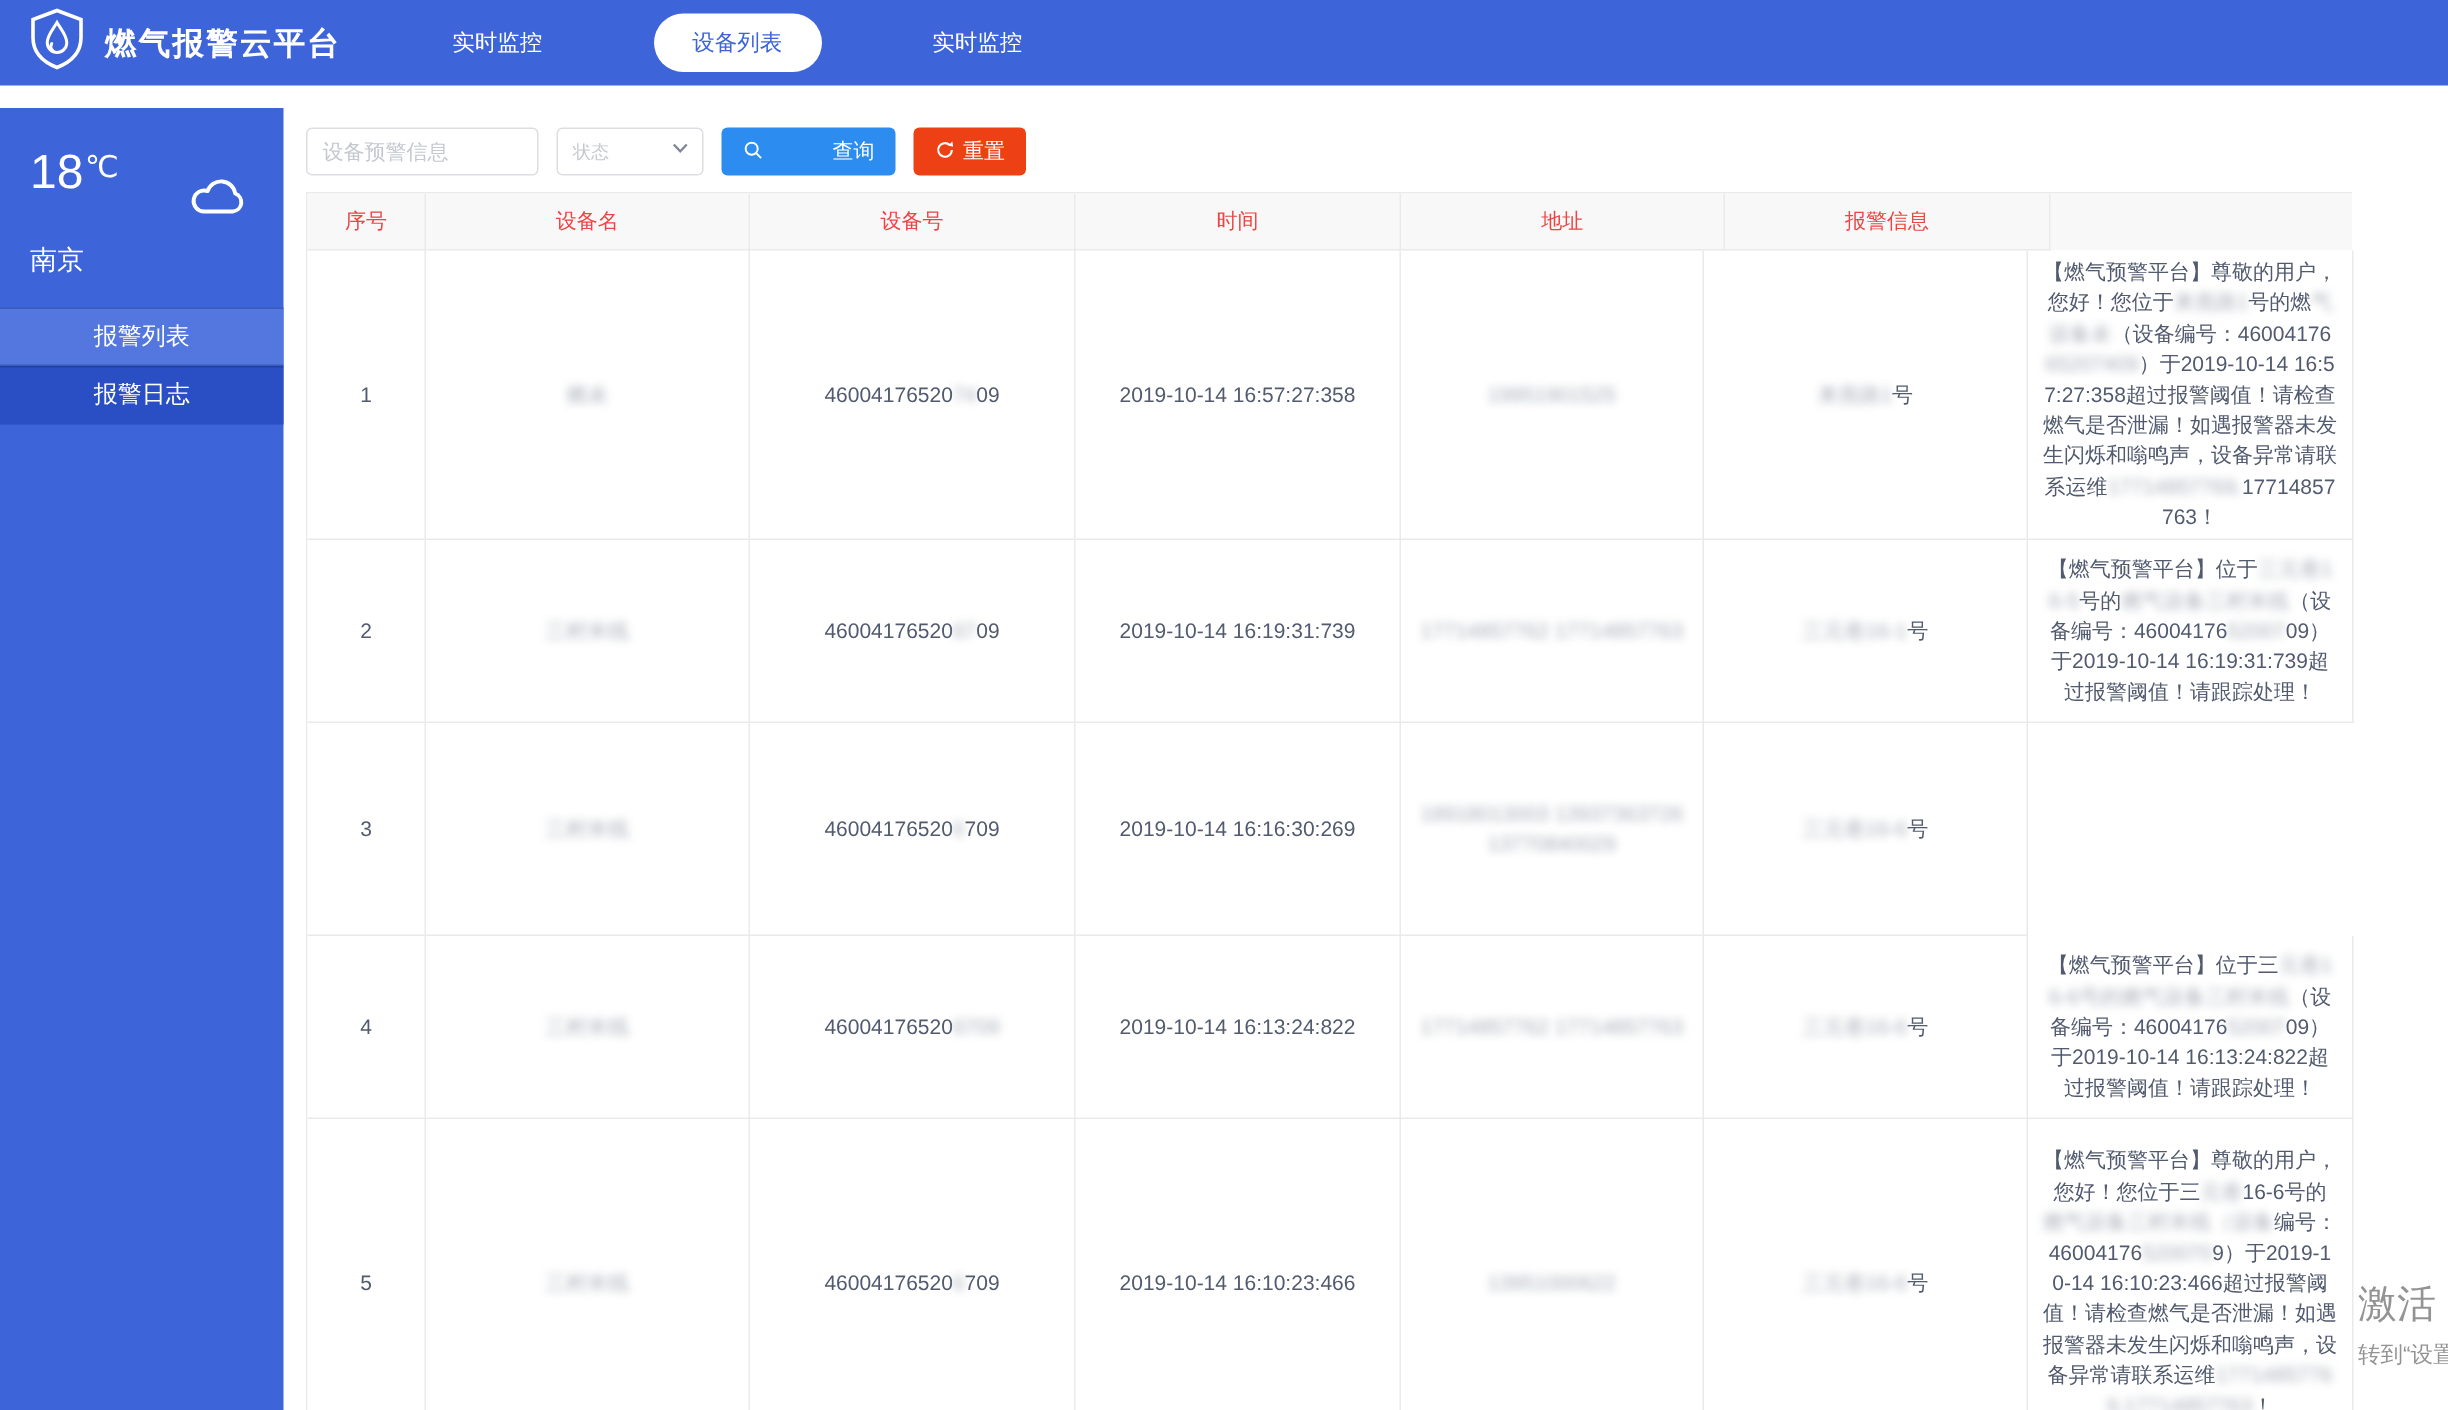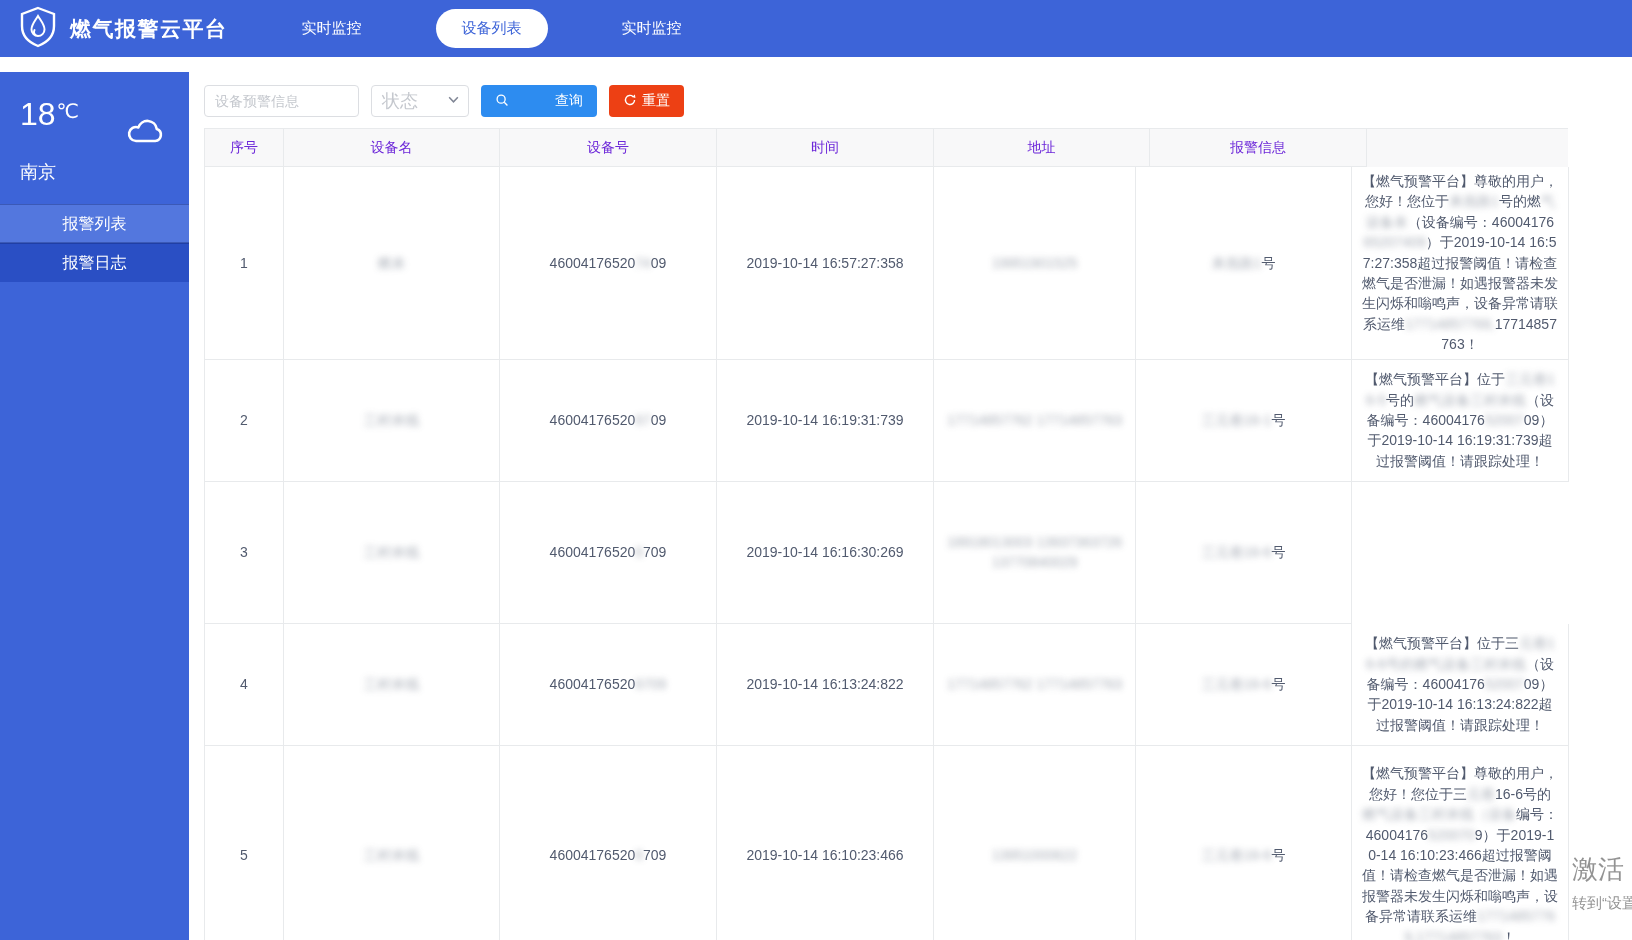--- a/index.html
+++ b/index.html
@@ -46,40 +46,40 @@
     width:155px; height:32px; border:1px solid #dcdee2; border-radius:4px;
     padding:0 10px; font-size:14px; color:#0f766e; outline:none;
     font-family:inherit;
   }
   .search-input::placeholder { color:#c5c8ce; }
   .select {
     width:98px; height:32px; border:1px solid #dcdee2; border-radius:4px;
     margin-left:12px; display:flex; align-items:center; padding:0 8px 0 10px;
     background:#fff; cursor:pointer;
   }
-  .select-text { font-size:18px; color:#c5c8ce; }
+  .select-text { font-size:12px; color:#c5c8ce; }
   .select .chev { margin-left:auto; }
   .btn {
     height:32px; border:none; border-radius:4px; color:#fff; font-size:14px;
     display:flex; align-items:center; gap:5px; padding:0 14px; margin-left:12px;
     cursor:pointer; font-family:inherit;
   }
   .btn-query { background:#2d8cf0;gap:46px; }
   .btn-reset { background:#ed4014; }
   
   .table {
     position:absolute; left:204px; top:128px; width:1364px;
     border-top:1px solid #e8eaec; border-left:1px solid #e8eaec;
     font-size:14px;
   }
   .thead { display:flex; background:#f8f8f9; height:38px; }
   .th {
     display:flex; align-items:center; justify-content:center;
     border-right:1px solid #e8eaec; border-bottom:1px solid #e8eaec;
-    color:#6d28d9;
+    color:#ef4444;
   }
   .tr { display:flex; background:#fff; }
   .td {
     display:flex; align-items:center; justify-content:center;
     border-right:1px solid #e8eaec; border-bottom:1px solid #e8eaec;
     padding:6px 8px;
   }
   .td.c-msg { padding:4px 10px; }
   .cw { width:100%; text-align:center; word-break:break-all; line-height:20.4px; }
   .blur { filter:blur(3px); color:#9aa0ab; opacity:.85; }

